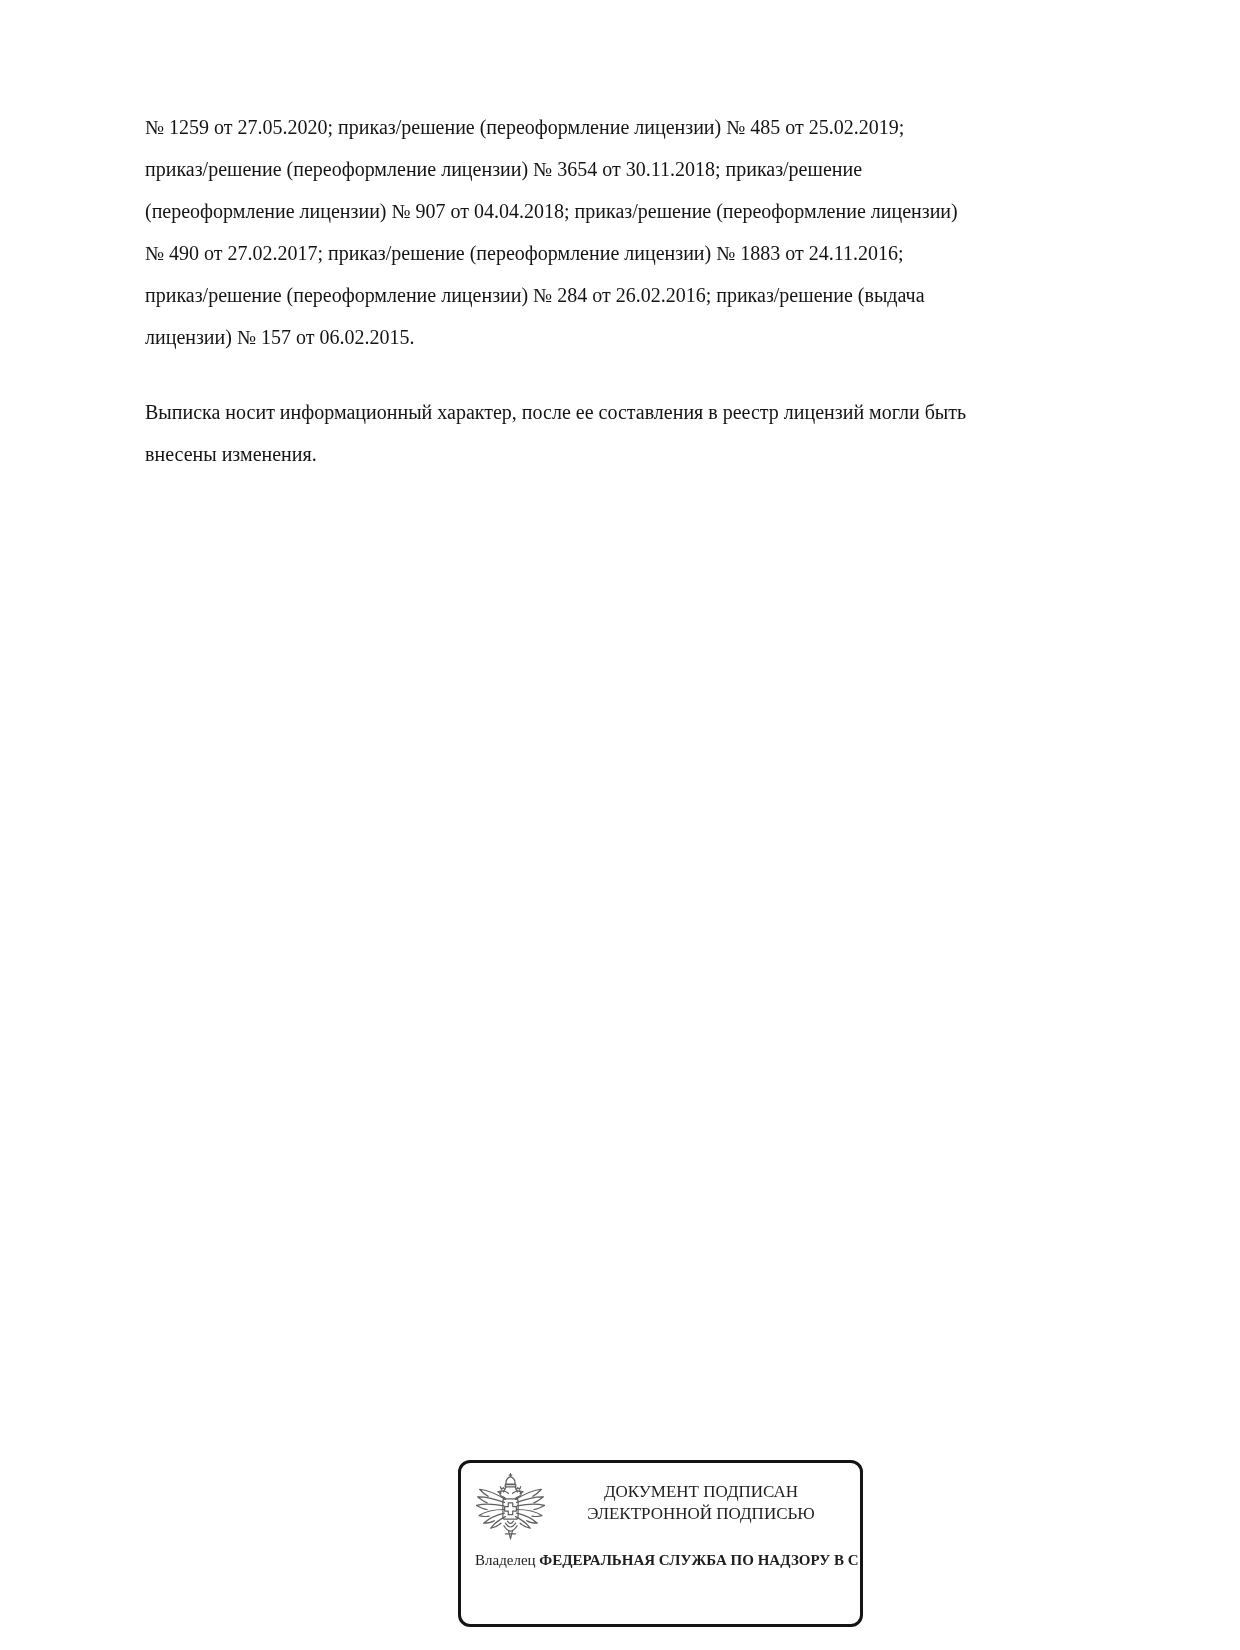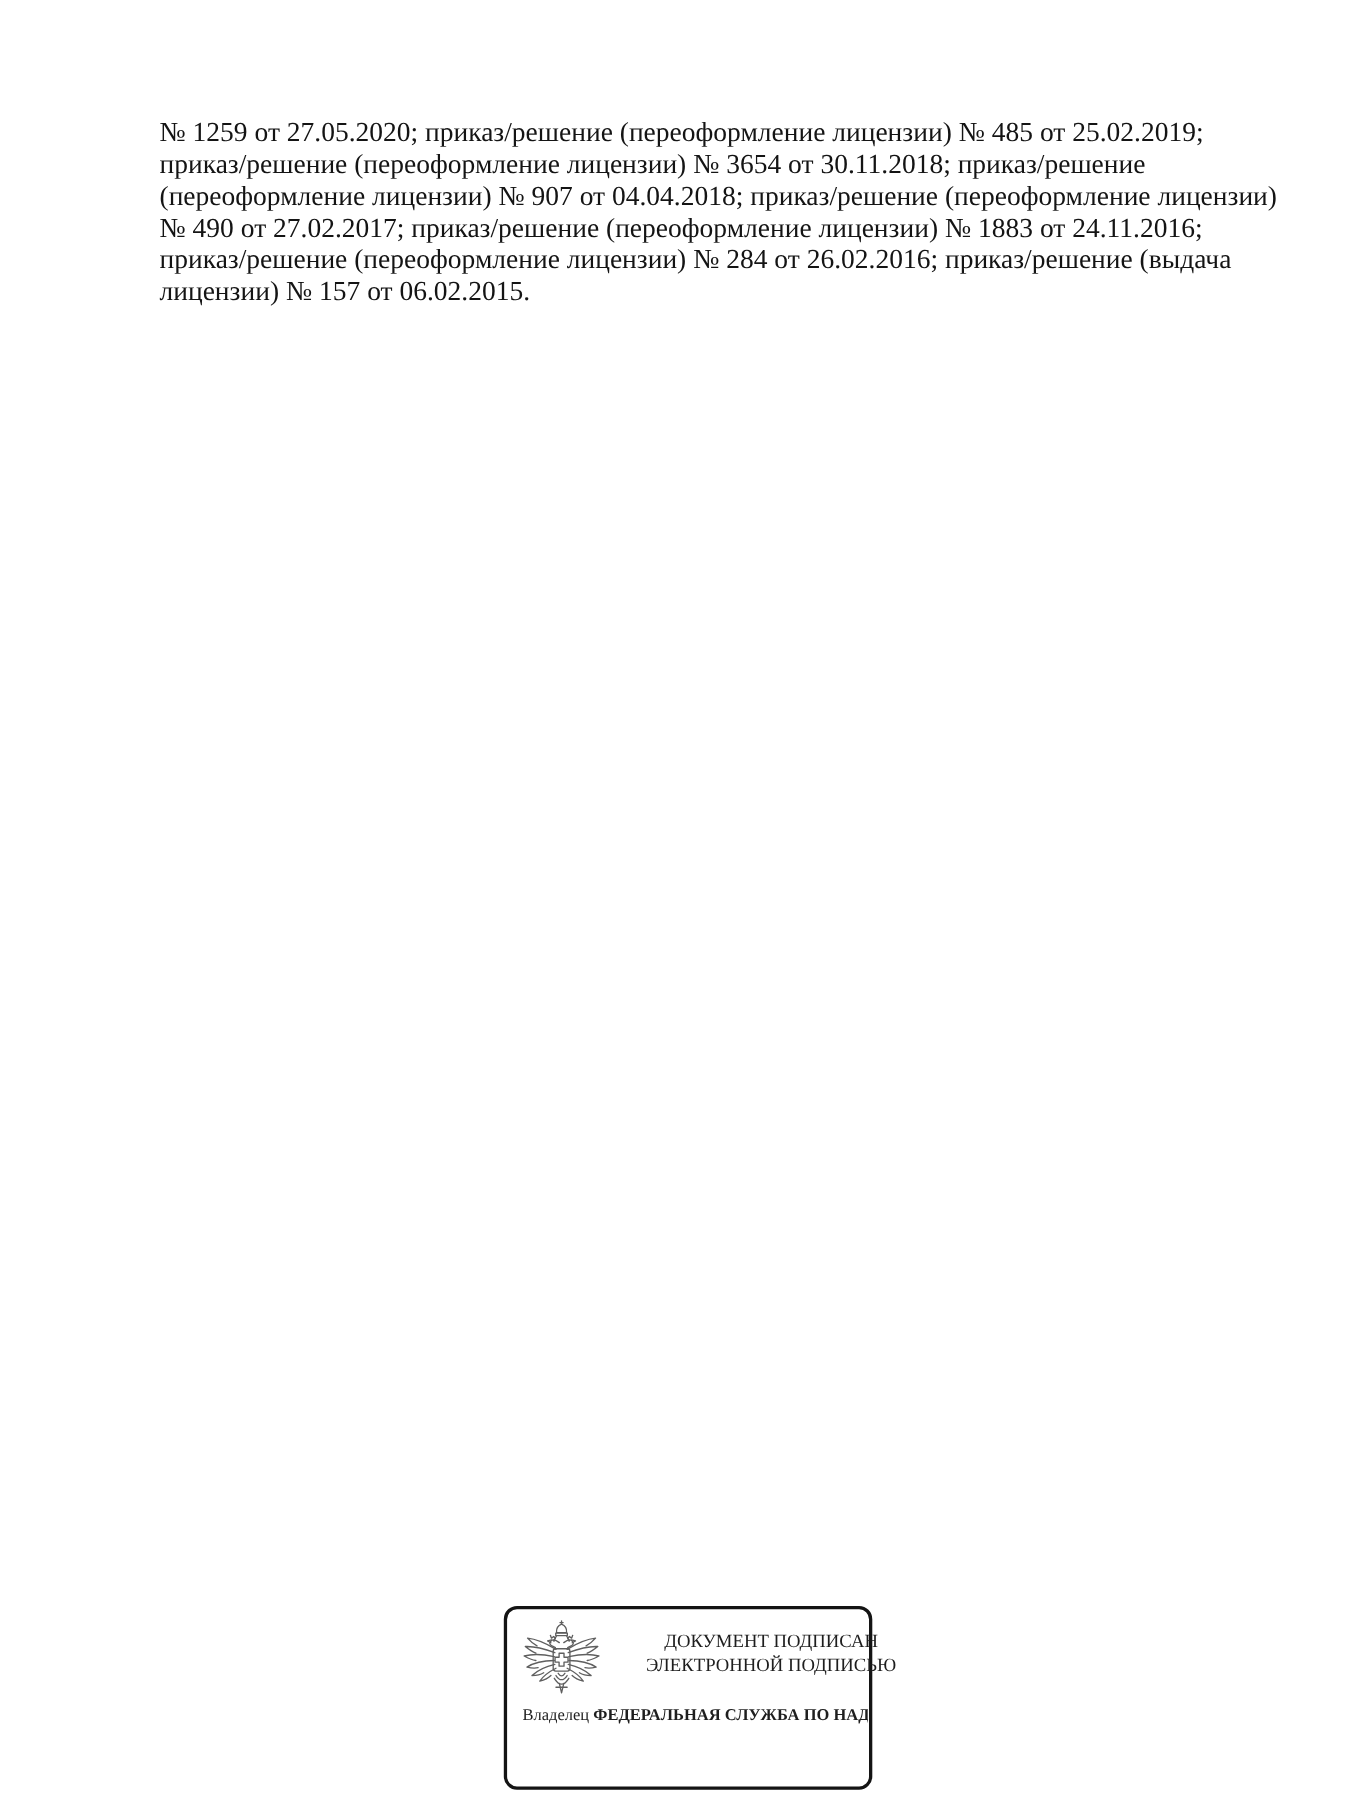--- a/index.html
+++ b/index.html
@@ -15,37 +15,37 @@
     font-family: "Liberation Serif", "DejaVu Serif", serif;
     color: #141414;
   }
 
   
   .doc-text {
     position: absolute;
     left: 145px;
     top: 106px;
     width: 1030px;
-    font-size: 25px;
-    line-height: 29px;
+    font-size: 20px;
+    line-height: 42px;
   }
   .doc-text p {
     margin: 0;
     white-space: pre-line; 
   }
   .doc-text p.para-disclaimer {
     margin-top: 33px;
   }
 
   
   .stamp {
     position: absolute;
     left: 458px;
     top: 1460px;
-    width: 335px;
+    width: 405px;
     height: 167px;
     box-sizing: border-box;
     border: 3px solid #141414;
     border-radius: 12px;
     background: #ffffff;
   }
   .stamp .emblem {
     position: absolute;
     left: 13px;
     top: 9px;
@@ -85,20 +85,22 @@
 </head>
 <body>
 
 <div class="doc-text">
   <p class="para-orders">№ 1259 от 27.05.2020; приказ/решение (переоформление лицензии) № 485 от 25.02.2019;
 приказ/решение (переоформление лицензии) № 3654 от 30.11.2018; приказ/решение
 (переоформление лицензии) № 907 от 04.04.2018; приказ/решение (переоформление лицензии)
 № 490 от 27.02.2017; приказ/решение (переоформление лицензии) № 1883 от 24.11.2016;
 приказ/решение (переоформление лицензии) № 284 от 26.02.2016; приказ/решение (выдача
 лицензии) № 157 от 06.02.2015.</p>
+  <p class="para-disclaimer">Выписка носит информационный характер, после ее составления в реестр лицензий могли быть
+внесены изменения.</p>
 </div>
 
 <div class="stamp">
 
   <svg class="emblem" viewBox="0 0 72 72" fill="none" stroke="#5f5f5f" stroke-width="1.2" stroke-linecap="round" stroke-linejoin="round">
 
     <path d="M36 1.5 v3 M34.6 3 h2.8"></path>
     <path d="M31.5 12 Q31 6.5 36 4.5 Q41 6.5 40.5 12 Z"></path>
     <path d="M30.8 12.5 h10.4 v2.2 h-10.4 Z"></path>
 

